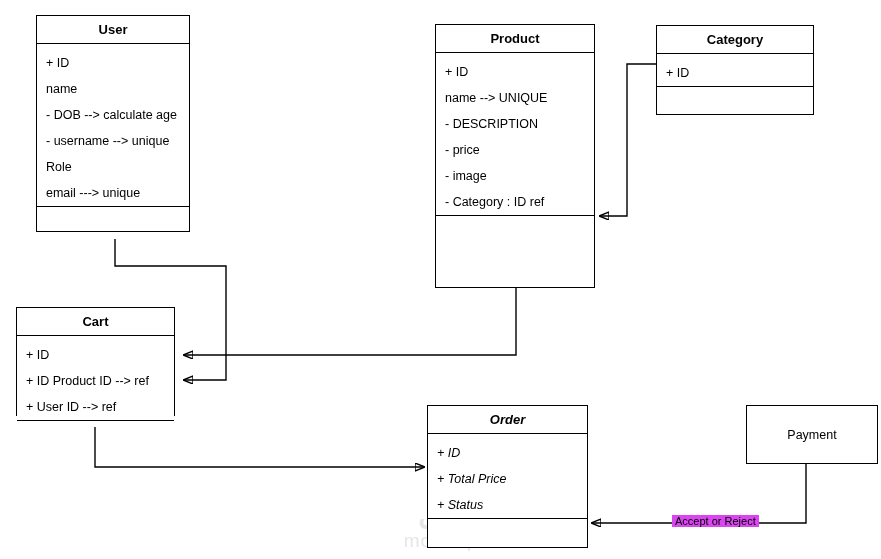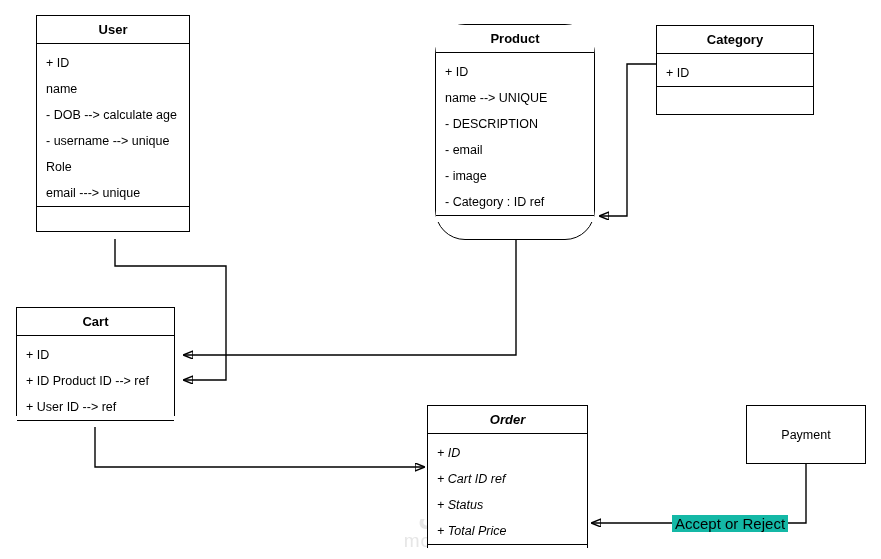--- a/index.html
+++ b/index.html
@@ -57,22 +57,22 @@
   #wires path, #wires line {
     fill: none;
     stroke: #000000;
     stroke-width: 1.4;
   }
 
   
   .edge-label {
     position: absolute;
     z-index: 3;
-    background: #14b8a6;
-    font-size: 15px;
+    background: #d946ef;
+    font-size: 11px;
     color: #000000;
     padding: 0 3px;
     white-space: nowrap;
   }
 
   
   .uml {
     position: absolute;
     box-sizing: border-box;
     background: #ffffff;
@@ -166,27 +166,27 @@
       <div class="uml-attr">+ ID</div>
       <div class="uml-attr">name</div>
       <div class="uml-attr">- DOB --&gt; calculate age</div>
       <div class="uml-attr">- username --&gt; unique</div>
       <div class="uml-attr">Role</div>
       <div class="uml-attr">email ---&gt; unique</div>
     </div>
     <div class="uml-foot"></div>
   </div>
 
-  <div class="uml" style="left:435px; top:24px; width:160px; height:216px;border-radius:30px;">
+  <div class="uml" style="left:435px; top:24px; width:160px; height:264px;">
     <div class="uml-title">Product</div>
     <div class="uml-body">
       <div class="uml-attr">+ ID</div>
       <div class="uml-attr">name --&gt; UNIQUE</div>
       <div class="uml-attr">- DESCRIPTION</div>
-      <div class="uml-attr">- email</div>
+      <div class="uml-attr">- price</div>
       <div class="uml-attr">- image</div>
       <div class="uml-attr">- Category : ID ref</div>
     </div>
     <div class="uml-foot"></div>
   </div>
 
   <div class="uml" style="left:656px; top:25px; width:158px; height:90px;">
     <div class="uml-title">Category</div>
     <div class="uml-body">
       <div class="uml-attr">+ ID</div>
@@ -201,24 +201,23 @@
       <div class="uml-attr">+ ID Product ID --&gt; ref</div>
       <div class="uml-attr">+ User ID --&gt; ref</div>
     </div>
     <div class="uml-foot"></div>
   </div>
 
   <div class="uml" style="left:427px; top:405px; width:161px; height:143px;font-style:italic;">
     <div class="uml-title">Order</div>
     <div class="uml-body">
       <div class="uml-attr">+ ID</div>
-      <div class="uml-attr">+ Cart ID ref</div>
+      <div class="uml-attr">+ Total Price</div>
       <div class="uml-attr">+ Status</div>
-      <div class="uml-attr">+ Total Price</div>
-    </div>
-    <div class="uml-foot"></div>
-  </div>
-
-  <div class="plain-box" style="left:746px; top:405px; width:120px; height:59px;">
+    </div>
+    <div class="uml-foot"></div>
+  </div>
+
+  <div class="plain-box" style="left:746px; top:405px; width:132px; height:59px;">
     <span>Payment</span>
   </div>
 
 </div>
 
 </body></html>

